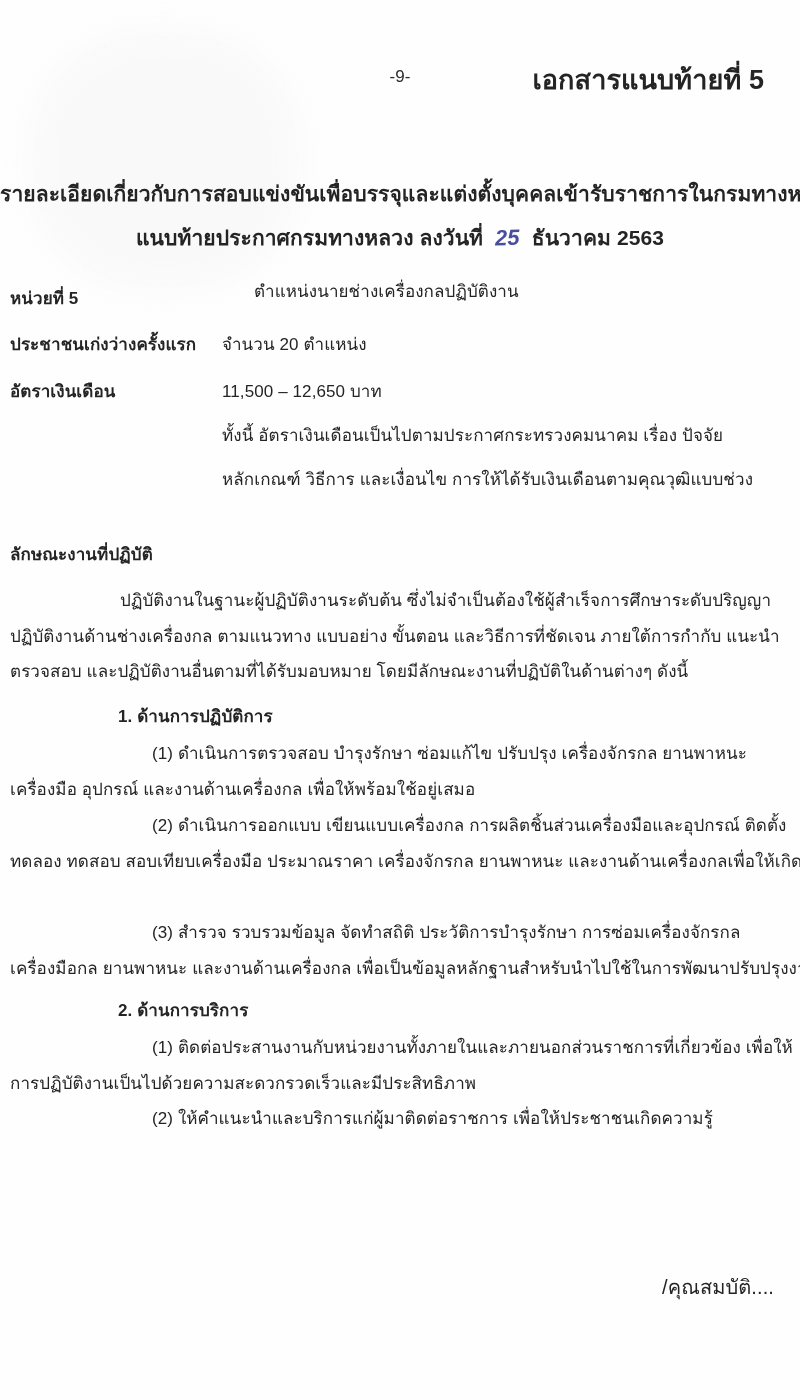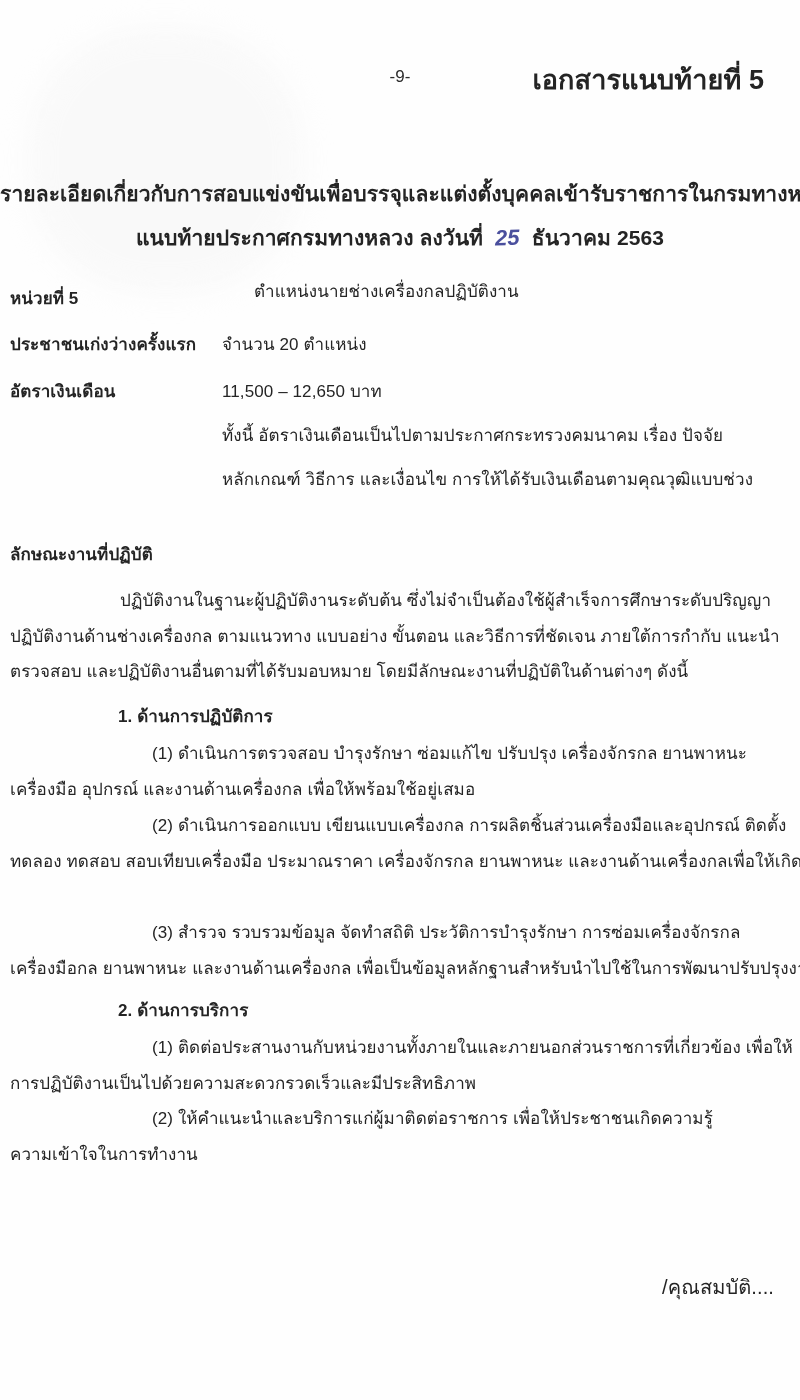--- a/index.html
+++ b/index.html
@@ -84,17 +84,16 @@
 
   <div class="ln" style="top:922px; left:152px;">(3) สำรวจ รวบรวมข้อมูล จัดทำสถิติ ประวัติการบำรุงรักษา การซ่อมเครื่องจักรกล</div>
   <div class="ln" style="top:958px; left:10px;">เครื่องมือกล ยานพาหนะ และงานด้านเครื่องกล เพื่อเป็นข้อมูลหลักฐานสำหรับนำไปใช้ในการพัฒนาปรับปรุงงาน</div>
 
   <div class="ln bold" style="top:1000px; left:118px;">2. ด้านการบริการ</div>
 
   <div class="ln" style="top:1037px; left:152px;">(1) ติดต่อประสานงานกับหน่วยงานทั้งภายในและภายนอกส่วนราชการที่เกี่ยวข้อง เพื่อให้</div>
   <div class="ln" style="top:1073px; left:10px;">การปฏิบัติงานเป็นไปด้วยความสะดวกรวดเร็วและมีประสิทธิภาพ</div>
 
   <div class="ln" style="top:1108px; left:152px;">(2) ให้คำแนะนำและบริการแก่ผู้มาติดต่อราชการ    เพื่อให้ประชาชนเกิดความรู้</div>
-  <div class="ln" style="top:1144px; left:10px;">ความเข้าใจในการทำงาน</div>
 
   <div class="ln footer-cont" style="top:1238px; right:26px;">/คุณสมบัติ....</div>
 
 </div>
 
 </body></html>

